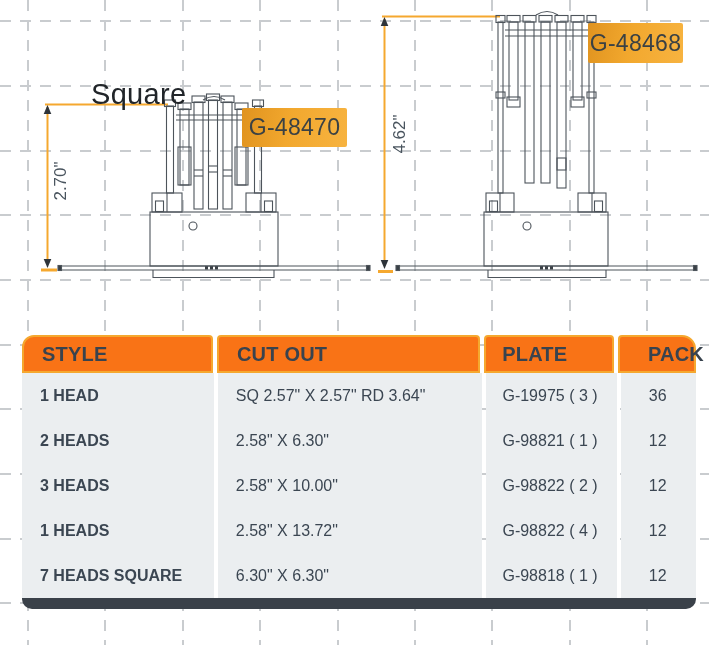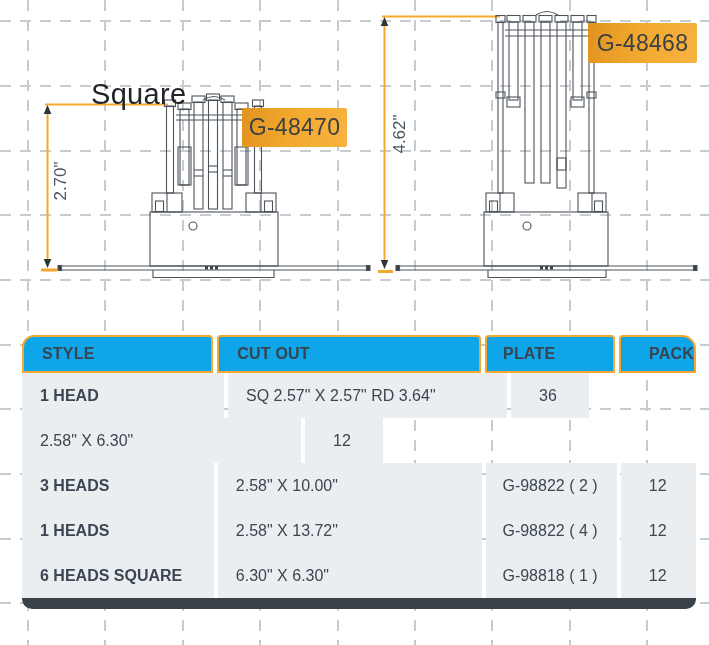--- a/index.html
+++ b/index.html
@@ -20,28 +20,28 @@
     white-space:nowrap;
   }
   .dim-left{left:29px;top:171px;}
   .dim-right{left:368px;top:124px;}
   .tag{
     position:absolute;z-index:3;display:flex;align-items:center;justify-content:center;
     background:linear-gradient(100deg,#e0931f 0%,#f2a82e 45%,#f7b340 100%);
     color:#3a4144;font-size:23px;border-radius:2px;letter-spacing:.3px;
   }
   .tag-left{left:242px;top:108px;width:105px;height:39px;}
-  .tag-right{left:588px;top:23px;width:109px;height:40px;}
+  .tag-right{left:588px;top:23px;width:95px;height:40px;}
   .spec-table{position:absolute;left:22px;top:335px;width:674px;z-index:2;}
   .thead{display:flex;column-gap:4px;}
   .th{
-    box-sizing:border-box;height:38px;background:#0ea5e9;
+    box-sizing:border-box;height:38px;background:#f97316;
     border:2px solid #f5a82f;border-radius:4px 4px 0 0;
     display:flex;align-items:center;
-    font-size:16px;font-weight:bold;color:#39434e;letter-spacing:.2px;
+    font-size:20px;font-weight:bold;color:#39434e;letter-spacing:.2px;
     padding-left:18px;
   }
   .th.c0{border-top-left-radius:12px;}
   .th.c3{border-top-right-radius:14px;}
   .tbody{display:flex;flex-direction:column;text-align:center;}
   .tr{display:flex;column-gap:4px;height:45px;}
   .td{
     box-sizing:border-box;background:#ebeef0;display:flex;align-items:center;
     font-size:16px;color:#3b4652;padding-left:18px;white-space:nowrap;overflow:hidden;
   }
@@ -203,40 +203,43 @@
     <div class="thead">
       <div class="th c0">STYLE</div>
       <div class="th c1">CUT OUT</div>
       <div class="th c2">PLATE</div>
       <div class="th c3">PACK</div>
     </div>
     <div class="tbody">
       <div class="tr">
         <div class="td c0">1 HEAD</div>
         <div class="td c1">SQ 2.57" X 2.57" RD 3.64"</div>
+        <div class="td c2">G-19975 ( 3 )</div>
         <div class="td c3">36</div>
       </div>
       <div class="tr">
+        <div class="td c0">2 HEADS</div>
         <div class="td c1">2.58" X 6.30"</div>
+        <div class="td c2">G-98821 ( 1 )</div>
         <div class="td c3">12</div>
       </div>
       <div class="tr">
         <div class="td c0">3 HEADS</div>
         <div class="td c1">2.58" X 10.00"</div>
         <div class="td c2">G-98822 ( 2 )</div>
         <div class="td c3">12</div>
       </div>
       <div class="tr">
         <div class="td c0">1 HEADS</div>
         <div class="td c1">2.58" X 13.72"</div>
         <div class="td c2">G-98822 ( 4 )</div>
         <div class="td c3">12</div>
       </div>
       <div class="tr">
-        <div class="td c0">6 HEADS SQUARE</div>
+        <div class="td c0">7 HEADS SQUARE</div>
         <div class="td c1">6.30" X 6.30"</div>
         <div class="td c2">G-98818 ( 1 )</div>
         <div class="td c3">12</div>
       </div>
     </div>
     <div class="bbar"></div>
   </div>
 
 </div>
 

